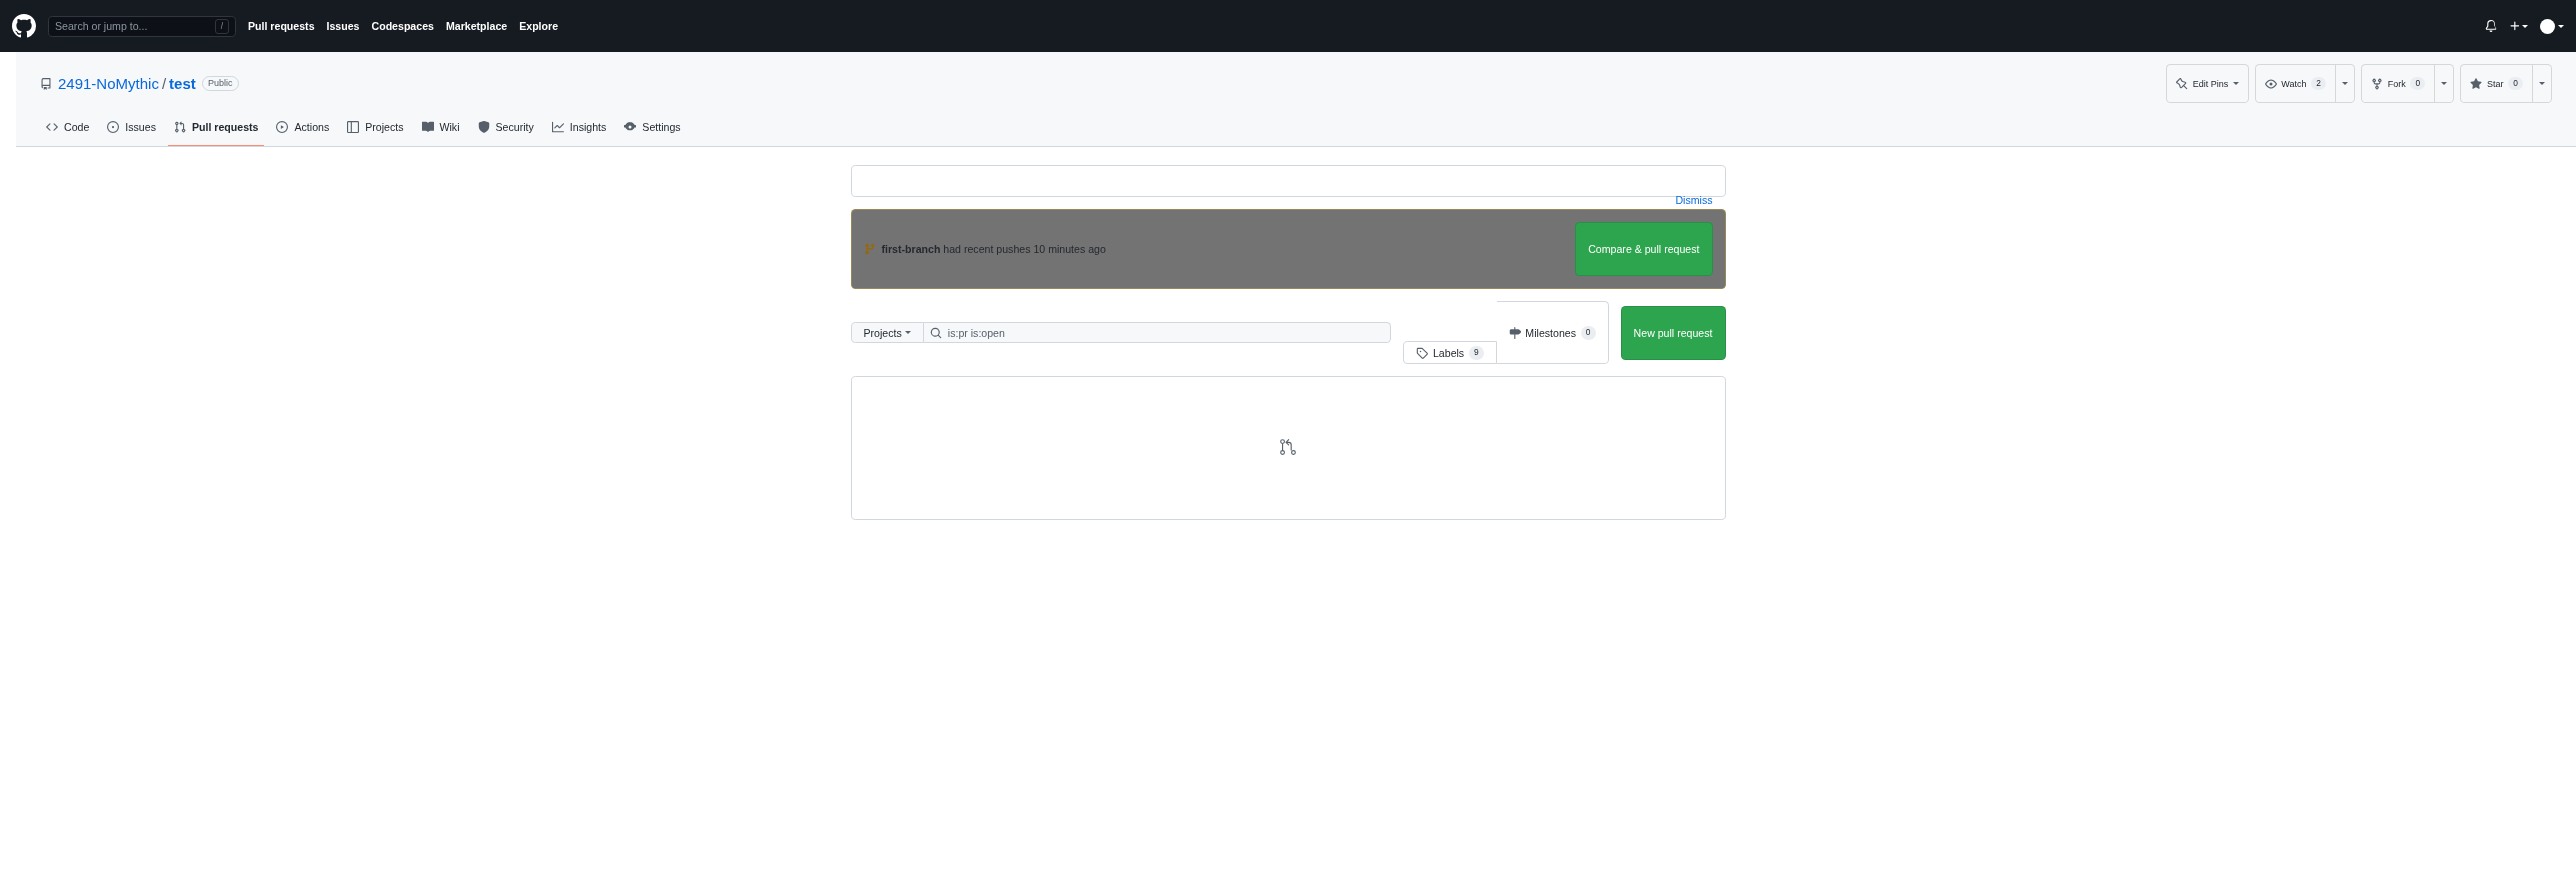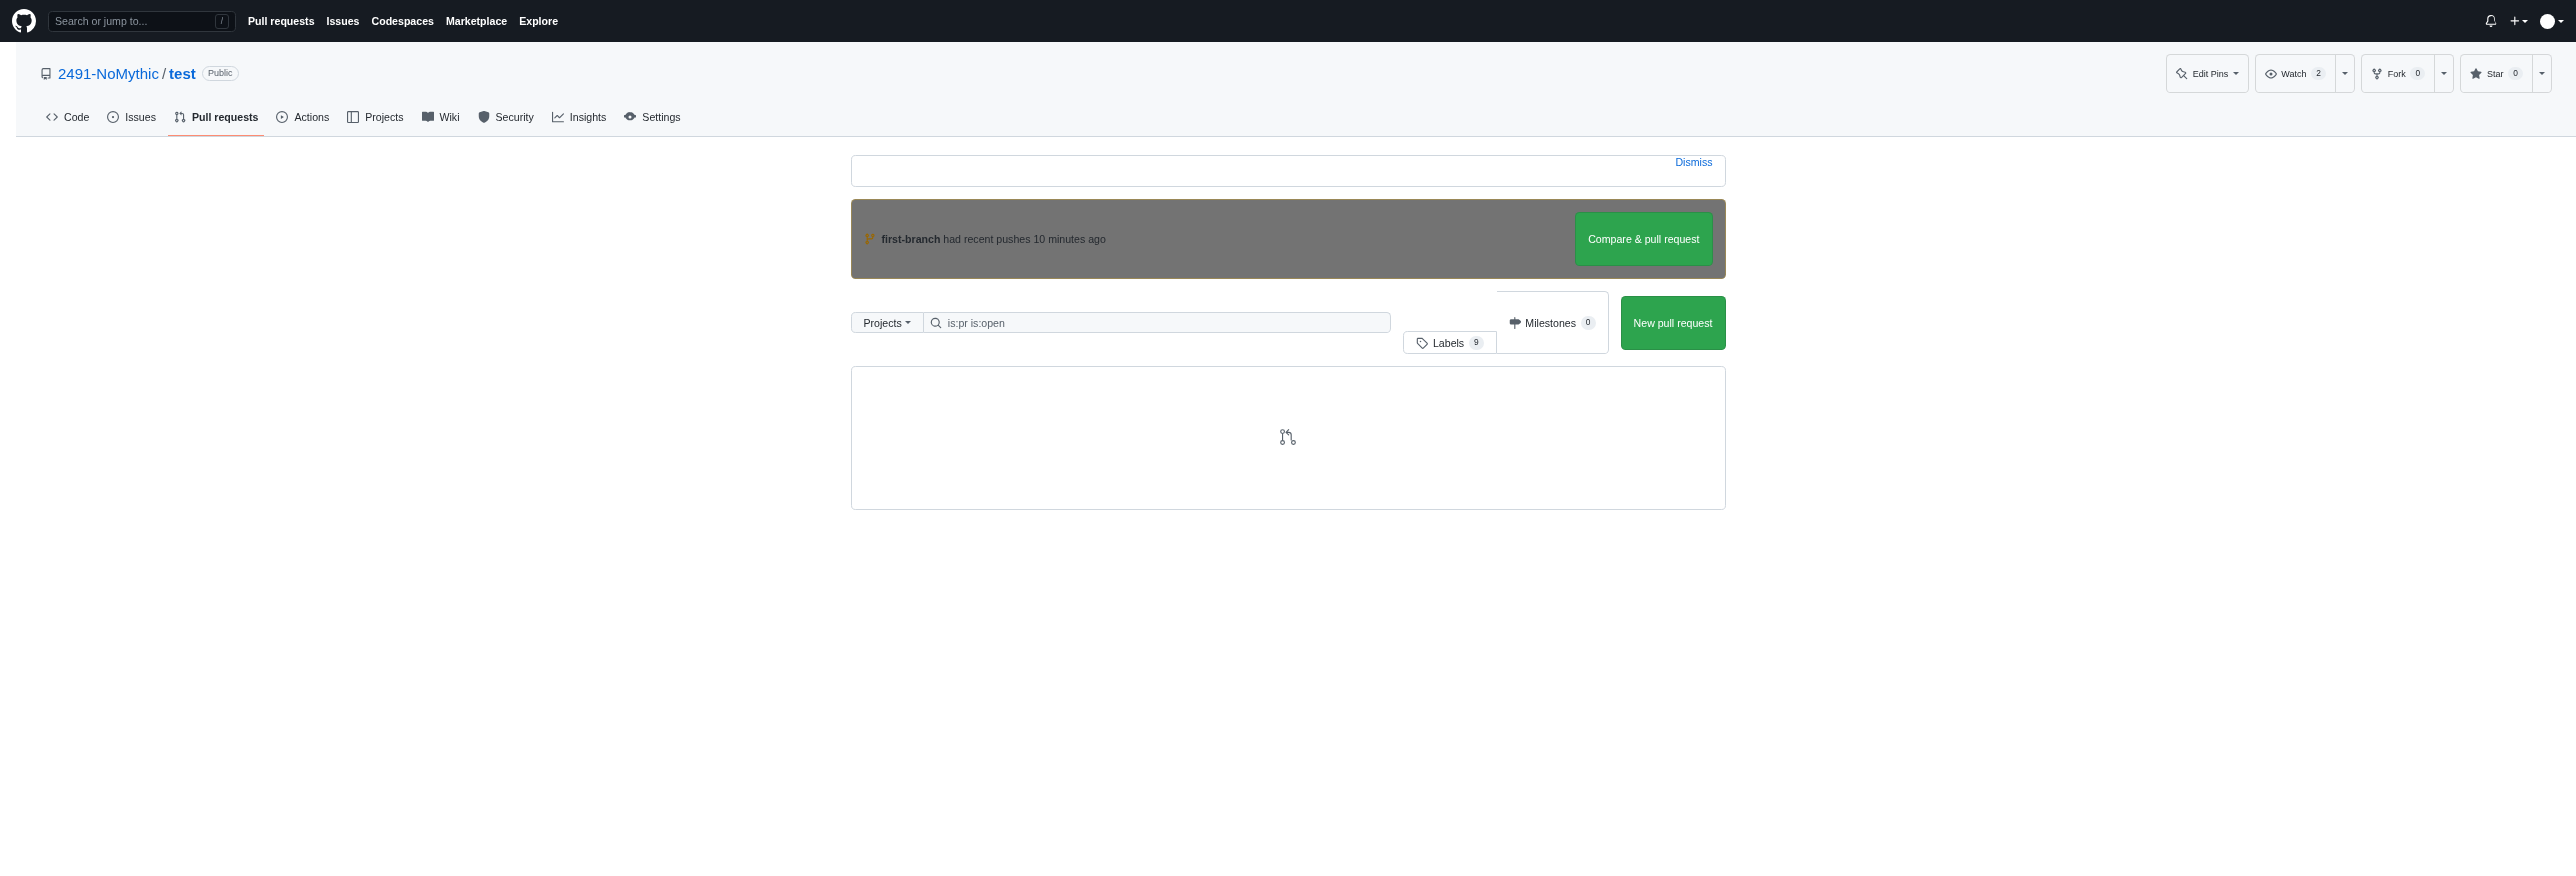--- a/index.html
+++ b/index.html
@@ -1,19 +1,19 @@
 <!DOCTYPE html>
 <html style="font-size:12px"><head>
   <meta charset="utf-8">
   <style>
     * { box-sizing: border-box; margin: 0; padding: 0; }
     body { font-family: -apple-system, BlinkMacSystemFont, "Segoe UI", Helvetica, Arial, sans-serif; font-size: 10.6px; color: #24292f; background: #ffffff; }
     
     
-    .top-header { background: #161b22; height: 42px; display: flex; align-items: center; padding: 0 12px; gap: 12px; }
+    .top-header { background: #161b22; height: 52px; display: flex; align-items: center; padding: 0 12px; gap: 12px; }
     .github-logo { width: 24px; height: 24px; fill: #ffffff; cursor: pointer; }
     .search-box { position: relative; width: 188px; height: 21px; background: #0d1117; border: 0.8px solid #30363d; border-radius: 4.6px; display: flex; align-items: center; padding: 0 6px; }
     .search-box input { background: transparent; border: none; color: #c9d1d9; font-size: 10.6px; width: 100%; outline: none; }
     .search-box input::placeholder { color: #8b949e; }
     .search-slash { background: transparent; border: 0.8px solid #30363d; border-radius: 3px; width: 15px; height: 15px; display: flex; align-items: center; justify-content: center; color: #8b949e; font-size: 8.4px; }
     .nav-links { display: flex; gap: 12px; }
     .nav-links a { color: #ffffff; text-decoration: none; font-weight: 600; font-size: 10.6px; }
     .header-right { margin-left: auto; display: flex; align-items: center; gap: 12px; }
     .header-icon { fill: #ffffff; cursor: pointer; }
     .plus-dropdown { display: flex; align-items: center; gap: 1.5px; cursor: pointer; }
@@ -45,21 +45,21 @@
     .tab.active { border-bottom-color: #fd8c73; font-weight: 600; }
     
     
     .main { max-width: 923px; margin: 0 auto; padding: 18px 24px; min-height: 304px; }
     
     .notice-box { border: 0.8px solid #d0d7de; border-radius: 4.6px; padding: 15px 12px; margin-bottom: 12px; position: relative; text-align: center; }
     .notice-title { font-size: 12px; font-weight: 600; margin-bottom: 3px; }
     .notice-text { color: #57606a; font-size: 10.6px; }
     .notice-text a { color: #0969da; text-decoration: none; }
     .gfi-label { background: #7057ff; color: #ffffff; border-radius: 2em; padding: 1.5px 7.6px; font-size: 9px; font-weight: 500; }
-    .dismiss { position: absolute; right: 12px; top: 0; color: #0969da; text-decoration: none; font-size: 10.6px; cursor: pointer; }
+    .dismiss { position: absolute; right: 12px; top: 28px; color: #0969da; text-decoration: none; font-size: 10.6px; cursor: pointer; }
     
     .flash-yellow { background: #737373; border: 0.8px solid rgba(212,167,44,0.4); border-radius: 4.6px; padding: 12px; display: flex; align-items: center; gap: 6px; margin-bottom: 12px; }
     .flash-yellow svg { fill: #9a6700; flex-shrink: 0; }
     .flash-yellow .branch { font-weight: 600; }
     .flash-yellow .text { color: #24292f; font-size: 10.6px; }
     .green-btn { margin-left: auto; background: #2da44e; color: #ffffff; border: 0.8px solid rgba(27,31,36,0.15); border-radius: 4.6px; padding: 20px 12px; font-size: 10.6px; font-weight: 500; cursor: pointer; }
     
     .filter-row { display: flex; gap: 12px; align-items: center; margin-bottom: 12px; }
     .filter-group { display: flex; flex: 1; }
     .filter-btn { background: #f6f8fa; border: 0.8px solid #d0d7de; border-radius: 4.6px 0 0 4.6px; padding: 3.8px 12px; font-size: 10.6px; color: #24292f; cursor: pointer; display: flex; align-items: center; gap: 3px; }

